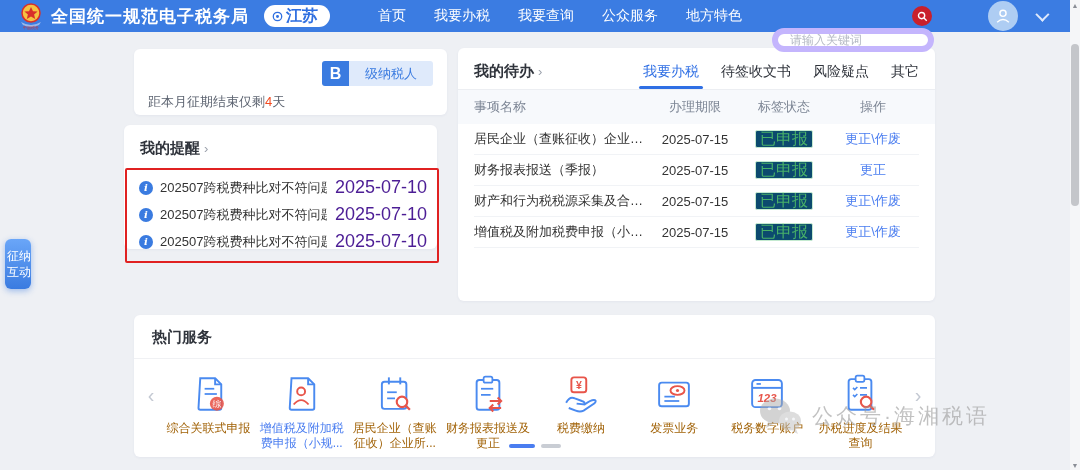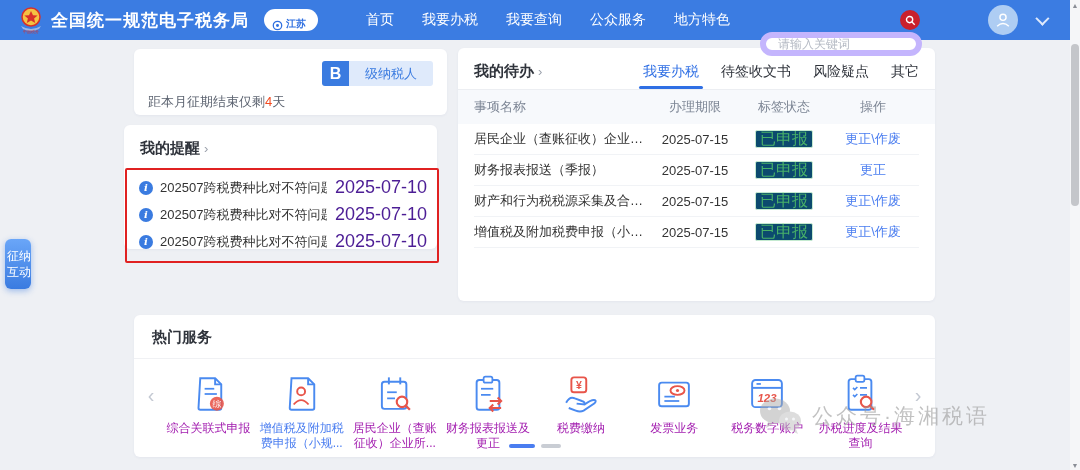--- a/index.html
+++ b/index.html
@@ -1,24 +1,24 @@
 <!DOCTYPE html>
 <html><head>
 <meta charset="utf-8">
 <style>
   * { margin:0; padding:0; box-sizing:border-box; }
   html,body { width:1080px; height:470px; overflow:hidden; }
   body { font-family:"Liberation Sans","DejaVu Sans",sans-serif; background:#eef0f4; position:relative; color:#333; }
 
   
-  .header { position:absolute; left:0; top:0; width:1080px; height:40px; background:#3b7ce2; display:flex; align-items:center; z-index:5; }
+  .header { position:absolute; left:0; top:0; width:1080px; height:32px; background:#3b7ce2; display:flex; align-items:center; z-index:5; }
   .brand { display:flex; align-items:center; gap:7px; margin-left:18px; }
   .emblem { width:26px; height:28px; flex:0 0 auto; }
   .site-title { color:#fff; font-size:17px; font-weight:bold; letter-spacing:1px; white-space:nowrap; }
-  .loc-pill { margin-left:8px; background:#fff; border-radius:13px; height:22px; display:flex; align-items:flex-end; gap:3px; padding:0 12px 0 8px; color:#2f6fe0; font-size:10px; font-weight:bold; cursor:pointer; }
+  .loc-pill { margin-left:8px; background:#fff; border-radius:13px; height:22px; display:flex; align-items:center; gap:3px; padding:0 12px 0 8px; color:#2f6fe0; font-size:16px; font-weight:bold; cursor:pointer; }
   .pin { width:11px; height:11px; }
   .nav { display:flex; align-items:center; gap:28px; margin-left:48px; }
   .nav-item { color:#fff; font-size:14px; white-space:nowrap; cursor:pointer; }
   .search-wrap { position:relative; margin-left:30px; width:162px; height:24px; }
   .search-input { width:100%; height:100%; border-radius:13px; border:6px solid #c4b5fd; outline:none; padding:0 30px 0 12px; font-size:12px; color:#333; background:#fff;margin-top:24px; }
   .search-input::placeholder { color:#b5bac4; }
   .search-btn { position:absolute; right:2px; top:2px; width:20px; height:20px; border-radius:50%; background:#c9202c; display:flex; align-items:center; justify-content:center; cursor:pointer; }
   .user-area { margin-left:auto; margin-right:34px; display:flex; align-items:center; gap:18px; }
   .avatar { width:30px; height:30px; border-radius:50%; background:#aecdf3; display:flex; align-items:center; justify-content:center; cursor:pointer; }
   .chev-down { width:10px; height:10px; border-right:2px solid #dfe9fb; border-bottom:2px solid #dfe9fb; transform:rotate(45deg) translateY(-2px); cursor:pointer; }
@@ -62,21 +62,21 @@
 
   
   .card-hot { left:134px; top:315px; width:801px; height:142px; padding:13px 0 0 0; }
   .card-hot .panel-title { padding:0 18px 11px 18px; }
   .hot-divider { height:1px; background:#f0f1f4; }
   .hot-row { display:flex; align-items:flex-start; padding:14px 6px 0 6px; }
   .hs-arrow { width:22px; color:#c3c8d2; font-size:20px; line-height:44px; text-align:center; cursor:pointer; flex:0 0 auto; user-select:none; }
   .hs-items { flex:1; display:flex; }
   .hs-item { flex:1; display:flex; flex-direction:column; align-items:center; cursor:pointer; }
   .hs-item svg { width:42px; height:42px; }
-  .hs-label { margin-top:6px; font-size:12px; line-height:1.25; color:#a21caf; text-align:center; max-width:92px; }
+  .hs-label { margin-top:6px; font-size:12px; line-height:1.25; color:#a16207; text-align:center; max-width:92px; }
   .hs-item.hl .hs-label { color:#4a7df0; }
   .pager { position:absolute; left:0; right:0; bottom:9px; display:flex; justify-content:center; gap:6px; }
   .dash { height:4px; border-radius:2px; cursor:pointer; }
   .dash.active { width:26px; background:#4a7df0; }
   .dash.idle { width:20px; background:#c9cdd4; }
 
   
   .side-tab { position:absolute; left:5px; top:239px; width:26px; padding:9px 0; background:linear-gradient(180deg,#6aa6f8,#3a7be0); border-radius:6px; color:#fff; font-size:12px; text-align:right; line-height:16px; box-shadow:0 2px 6px rgba(58,123,224,.45); cursor:pointer; z-index:6; }
 
   

